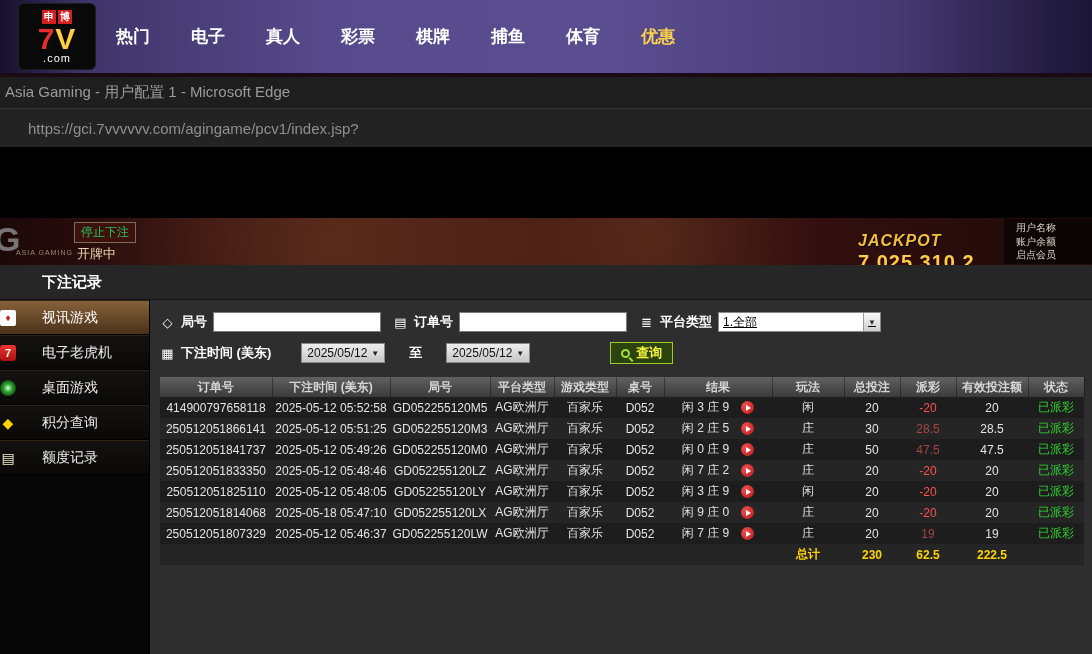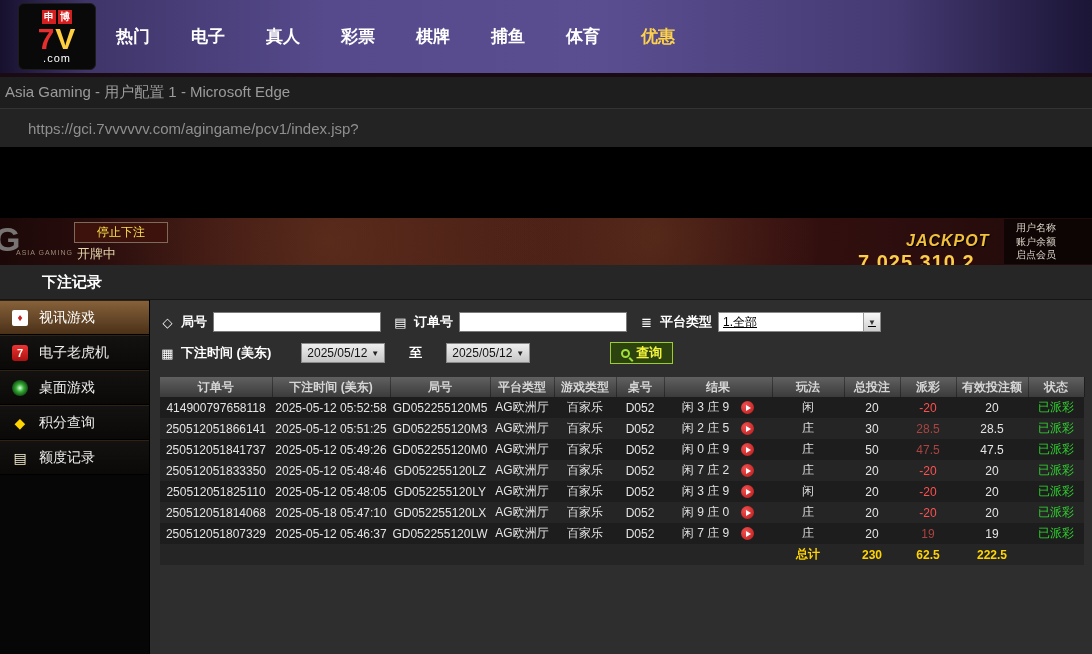--- a/index.html
+++ b/index.html
@@ -31,37 +31,37 @@
 
   
   .banner { height:47px; position:relative; overflow:hidden;
     background:linear-gradient(90deg,#1c0808 0%,#3a1412 20%,#4a1e16 45%,#361010 70%,#200a0a 100%); }
   .banner-glow { position:absolute; inset:0;
     background:radial-gradient(circle at 30% 50%, rgba(160,100,50,.25), transparent 30%),
                radial-gradient(circle at 60% 40%, rgba(190,130,60,.18), transparent 25%); }
   .brand-letter { position:absolute; left:-6px; top:2px; font-size:34px; font-weight:bold; color:#8f8f8f; opacity:.8; }
   .brand-text { position:absolute; left:16px; top:31px; font-size:7px; color:#9a8a76; letter-spacing:1px; }
   .stop-box { position:absolute; left:74px; top:4px; border:1px solid #7d6a58; background:#3d120c;
-    color:#fde047; font-size:12px; padding:1px 22px; }
+    color:#22c55e; font-size:12px; padding:1px 6px; }
   .dealing { position:absolute; left:77px; top:27px; color:#e7d7ac; font-size:13px; }
   .jackpot { position:absolute; left:858px; top:14px; }
-  .jp-label { font-size:16px; font-style:italic; font-weight:bold; color:#f3c03c; letter-spacing:1px; text-shadow:1px 1px 1px #000;margin-left:48px; }
+  .jp-label { font-size:16px; font-style:italic; font-weight:bold; color:#f3c03c; letter-spacing:1px; text-shadow:1px 1px 1px #000; }
   .jp-value { font-size:20px; font-weight:bold; color:#f7cf4b; letter-spacing:1px; margin-top:1px; text-shadow:1px 1px 2px #400; }
   .account-box { position:absolute; right:0; top:1px; width:88px; height:45px; background:rgba(8,4,2,.78); padding:2px 12px; }
   .account-box div { font-size:10px; color:#ded6cc; line-height:13.5px; white-space:nowrap; overflow:hidden; }
 
   
   .panel { height:389px; background:#2e2e2e; }
   .panel-title-row { height:35px; background:#262626; border-bottom:1px solid #151515;
     display:flex; align-items:center; padding-left:42px; }
   .panel-title { color:#fff; font-weight:bold; font-size:15px; }
   .panel-body { display:flex; height:354px; }
 
   .sidebar { width:150px; background:#060606; border-right:1px solid #000; }
-  .side-item { height:35px; display:flex; align-items:center; gap:11px; padding-left:12px;
+  .side-item { height:35px; display:flex; align-items:center; gap:26px; 
     border-bottom:1px solid #000; border-top:1px solid #2e2313; background:linear-gradient(#141210,#0a0908);
     color:#eee; font-size:14px; cursor:pointer; }
   .side-item.active { background:linear-gradient(#86613a,#4b3118); color:#fff; }
   .s-icon { width:16px; height:16px; flex:0 0 16px; display:inline-flex; align-items:center; justify-content:center; }
   .ic-cards { background:#fff; border-radius:2px; }
   .ic-cards::after { content:"♦"; color:#c22; font-size:10px; }
   .ic-slot { background:linear-gradient(#e33,#a11); border-radius:3px; }
   .ic-slot::after { content:"7"; color:#ffe; font-size:11px; font-weight:bold; }
   .ic-roulette { background:radial-gradient(circle,#dfd 0%,#3a3 35%,#141 75%); border-radius:50%; }
   .ic-diamond::after { content:"◆"; color:#ffd400; font-size:14px; }

